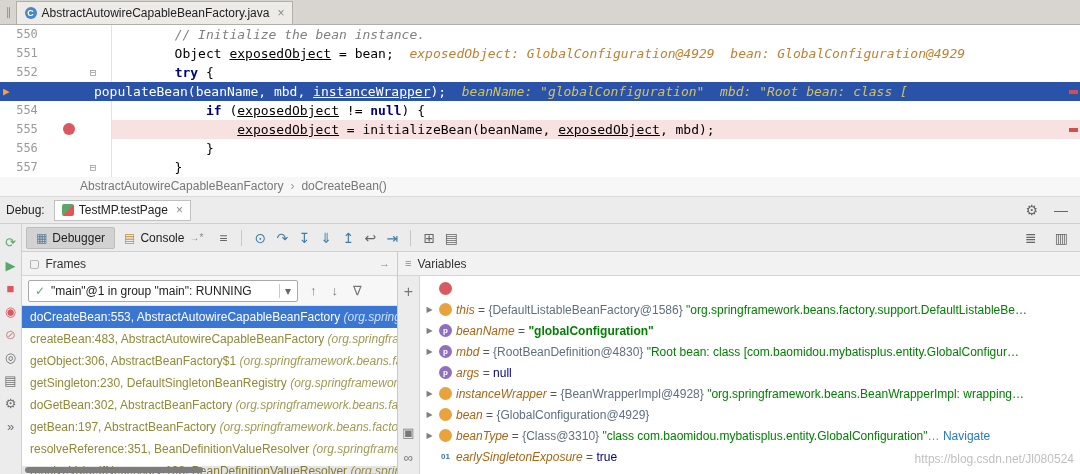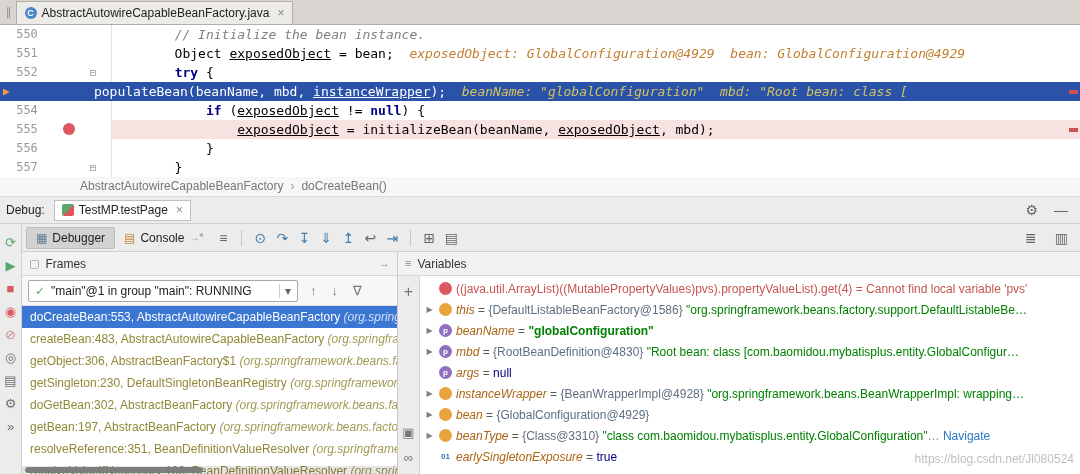--- a/index.html
+++ b/index.html
@@ -321,21 +321,20 @@
             <div class="vars-strip">
                 <span class="icon big">+</span>
                 <span class="flex-spacer"></span>
                 <span class="icon ">▣</span>
                 <span class="icon ">∞</span>
               </div>
             <div class="vars-list" id="vars-list">
                 <div class="var-row">
                   <span class="chev"></span>
                   <span class="vicon err"></span>
-                  <span class="vtext"><span class="errt">((java.util.ArrayList)((MutablePropertyValues)pvs).propertyValueList).get(4)</span><span class="errt"> = </span><span class="errt">Cannot find local variable 'pvs'</span></span>
                 </div>
                 <div class="var-row">
                   <span class="chev">▶</span>
                   <span class="vicon loc"></span>
                   <span class="vtext"><span class="vname">this</span><span class="veq"> = </span><span class="ref">{DefaultListableBeanFactory@1586} </span><span class="str">"org.springframework.beans.factory.support.DefaultListableBe…</span></span>
                 </div>
                 <div class="var-row">
                   <span class="chev">▶</span>
                   <span class="vicon p">p</span>
                   <span class="vtext"><span class="vname">beanName</span><span class="veq"> = </span><span class="strb">"globalConfiguration"</span></span>

